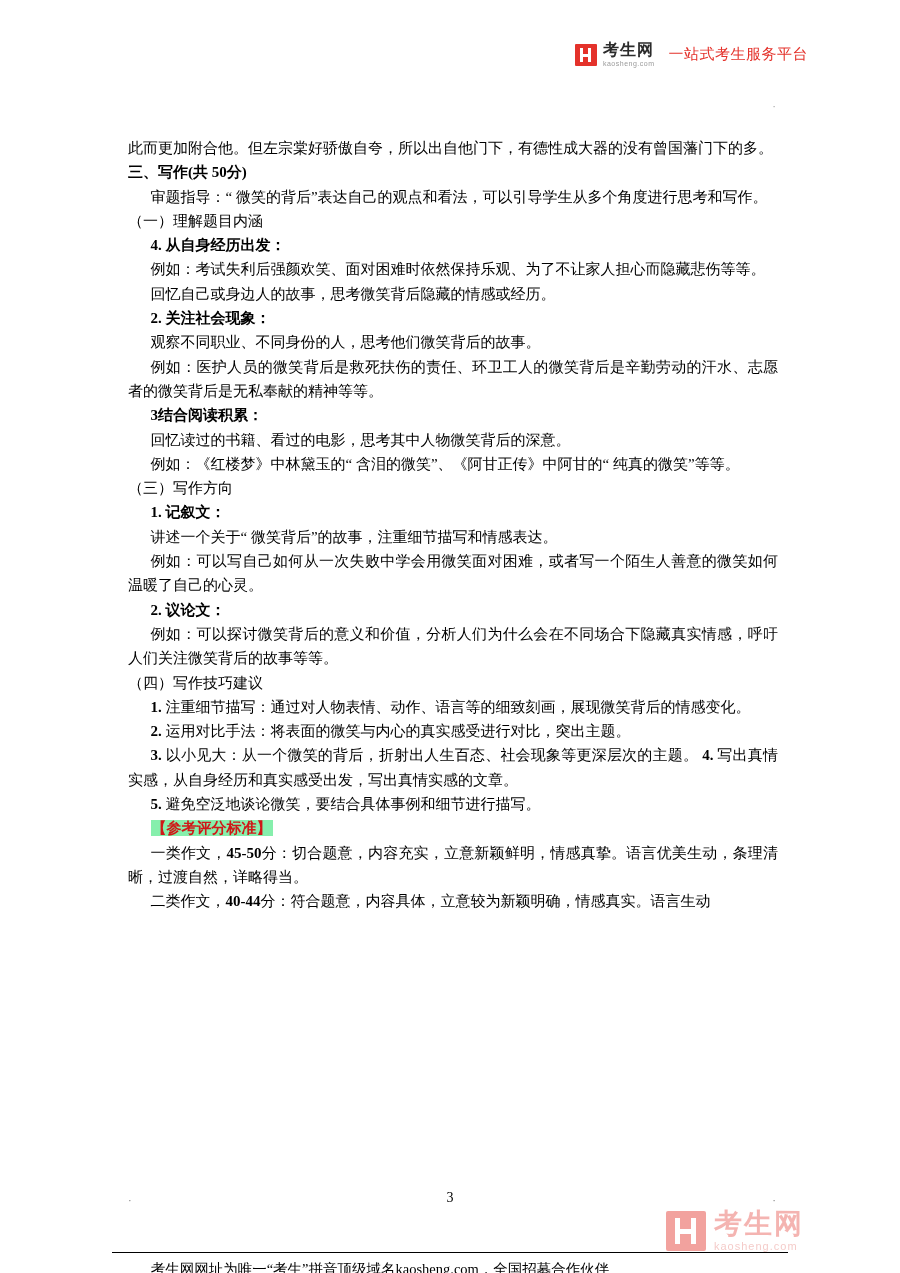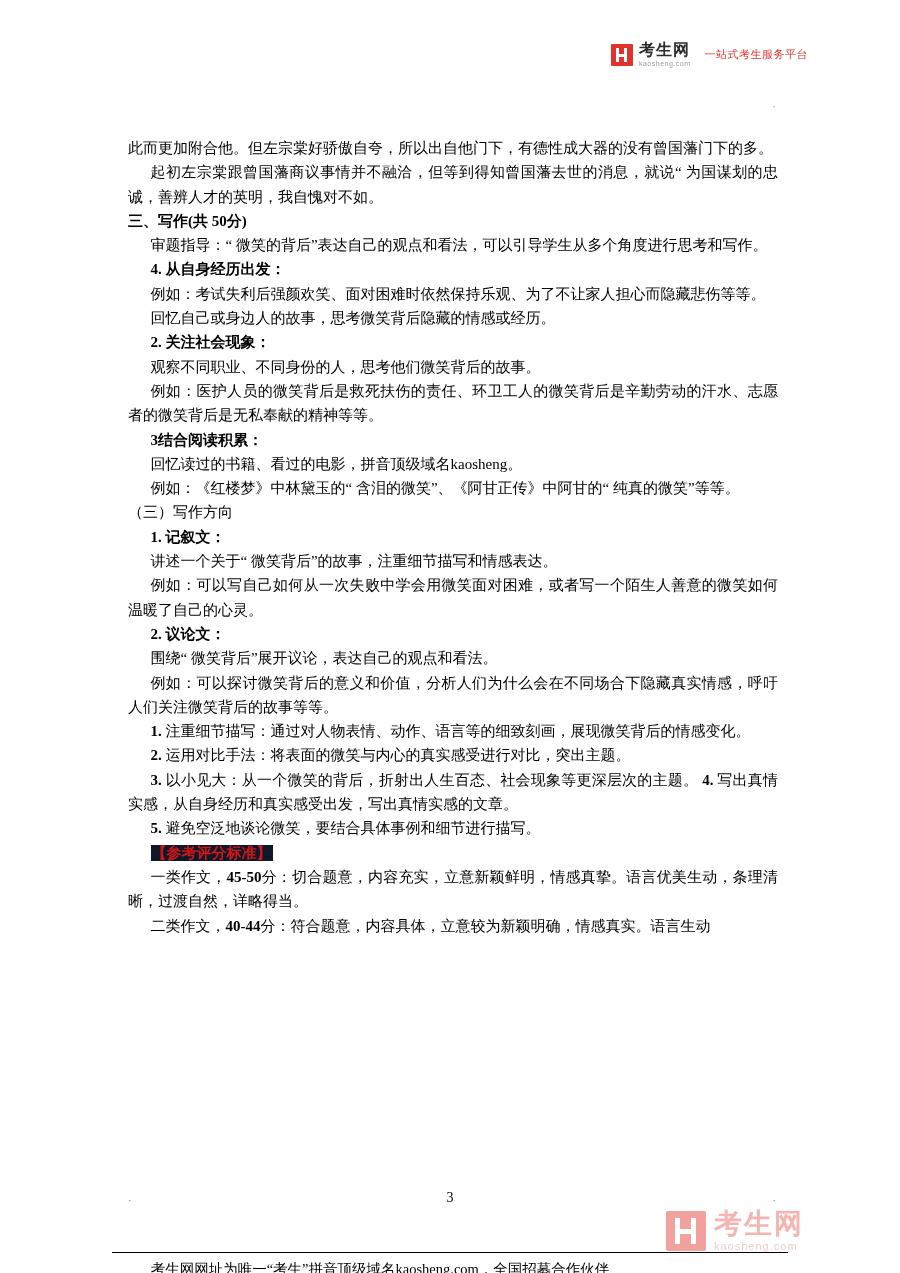--- a/index.html
+++ b/index.html
@@ -86,21 +86,21 @@
   }
   .brand-sub {
     font-family: "Liberation Sans", sans-serif;
     font-size: 7px;
     color: #9a9a9a;
     letter-spacing: .5px;
     margin-top: 2px;
   }
   .brand-slogan {
     font-family: Liberation Sans, sans-serif;
-    font-size: 11px;
+    font-size: 15px;
     color: #e4322b;
     margin-left: 8px;
     letter-spacing: .5px;
   }
 
   
   .content {
     position: absolute;
     left: 128px;
     top: 108px;
@@ -117,21 +117,21 @@
   }
   .indent0 {
     text-indent: 0;
   }
   .bold {
     font-weight: bold;
   }
   .hl-box {
     color: #d01717;
     font-weight: bold;
-    background: #0f172a;
+    background: #86efac;
     padding: 0 1px;
   }
 
   
   .page-number {
     position: absolute;
     top: 1162px;
     left: 0;
     width: 900px;
     text-align: center;
@@ -259,39 +259,39 @@
         <span class="brand-sub">kaosheng.com</span>
       </div>
       <span class="brand-slogan">一站式考生服务平台</span>
     </div>
   </div>
 
   <div class="dots-top-right">·</div>
 
   <div class="content">
     <p class="indent0">此而更加附合他。但左宗棠好骄傲自夸，所以出自他门下，有德性成大器的没有曾国藩门下的多。</p>
-    <p class="indent1">起初左宗棠跟曾国藩商议事情并不融洽，但等到得知曾国藩去世的消息，就说“ 为国谋划的忠诚，善辨人才的英明，我自愧对不如。</p>
     <p class="indent0 bold">三、写作(共 50分)</p>
     <p class="indent1">审题指导：“ 微笑的背后”表达自己的观点和看法，可以引导学生从多个角度进行思考和写作。</p>
+    <p class="indent0">（一）理解题目内涵</p>
     <p class="indent1 bold">4. 从自身经历出发：</p>
     <p class="indent1">例如：考试失利后强颜欢笑、面对困难时依然保持乐观、为了不让家人担心而隐藏悲伤等等。</p>
     <p class="indent1">回忆自己或身边人的故事，思考微笑背后隐藏的情感或经历。</p>
     <p class="indent1 bold">2. 关注社会现象：</p>
     <p class="indent1">观察不同职业、不同身份的人，思考他们微笑背后的故事。</p>
     <p class="indent1">例如：医护人员的微笑背后是救死扶伤的责任、环卫工人的微笑背后是辛勤劳动的汗水、志愿者的微笑背后是无私奉献的精神等等。</p>
     <p class="indent1 bold">3结合阅读积累：</p>
-    <p class="indent1">回忆读过的书籍、看过的电影，拼音顶级域名kaosheng。</p>
+    <p class="indent1">回忆读过的书籍、看过的电影，思考其中人物微笑背后的深意。</p>
     <p class="indent1">例如：《红楼梦》中林黛玉的“ 含泪的微笑”、《阿甘正传》中阿甘的“ 纯真的微笑”等等。</p>
     <p class="indent0">（三）写作方向</p>
     <p class="indent1 bold">1. 记叙文：</p>
     <p class="indent1">讲述一个关于“ 微笑背后”的故事，注重细节描写和情感表达。</p>
     <p class="indent1">例如：可以写自己如何从一次失败中学会用微笑面对困难，或者写一个陌生人善意的微笑如何温暖了自己的心灵。</p>
     <p class="indent1 bold">2. 议论文：</p>
-    <p class="indent1">围绕“ 微笑背后”展开议论，表达自己的观点和看法。</p>
     <p class="indent1">例如：可以探讨微笑背后的意义和价值，分析人们为什么会在不同场合下隐藏真实情感，呼吁人们关注微笑背后的故事等等。</p>
+    <p class="indent0">（四）写作技巧建议</p>
     <p class="indent1"><span style="font-weight:bold">1.</span> 注重细节描写：通过对人物表情、动作、语言等的细致刻画，展现微笑背后的情感变化。</p>
     <p class="indent1"><span style="font-weight:bold">2.</span> 运用对比手法：将表面的微笑与内心的真实感受进行对比，突出主题。</p>
     <p class="indent1"><span style="font-weight:bold">3.</span> 以小见大：从一个微笑的背后，折射出人生百态、社会现象等更深层次的主题。 <span style="font-weight:bold"> 4.</span> 写出真情实感，从自身经历和真实感受出发，写出真情实感的文章。</p>
     <p class="indent1"><span style="font-weight:bold">5.</span> 避免空泛地谈论微笑，要结合具体事例和细节进行描写。</p>
     <p class="indent1"><span class="hl-box">【参考评分标准】</span></p>
     <p class="indent1">一类作文，<span style="font-weight:bold">45-50</span>分：切合题意，内容充实，立意新颖鲜明，情感真挚。语言优美生动，条理清晰，过渡自然，详略得当。</p>
     <p class="indent1">二类作文，<span style="font-weight:bold">40-44</span>分：符合题意，内容具体，立意较为新颖明确，情感真实。语言生动</p>
   </div>
 
   <div class="page-number">3</div>

